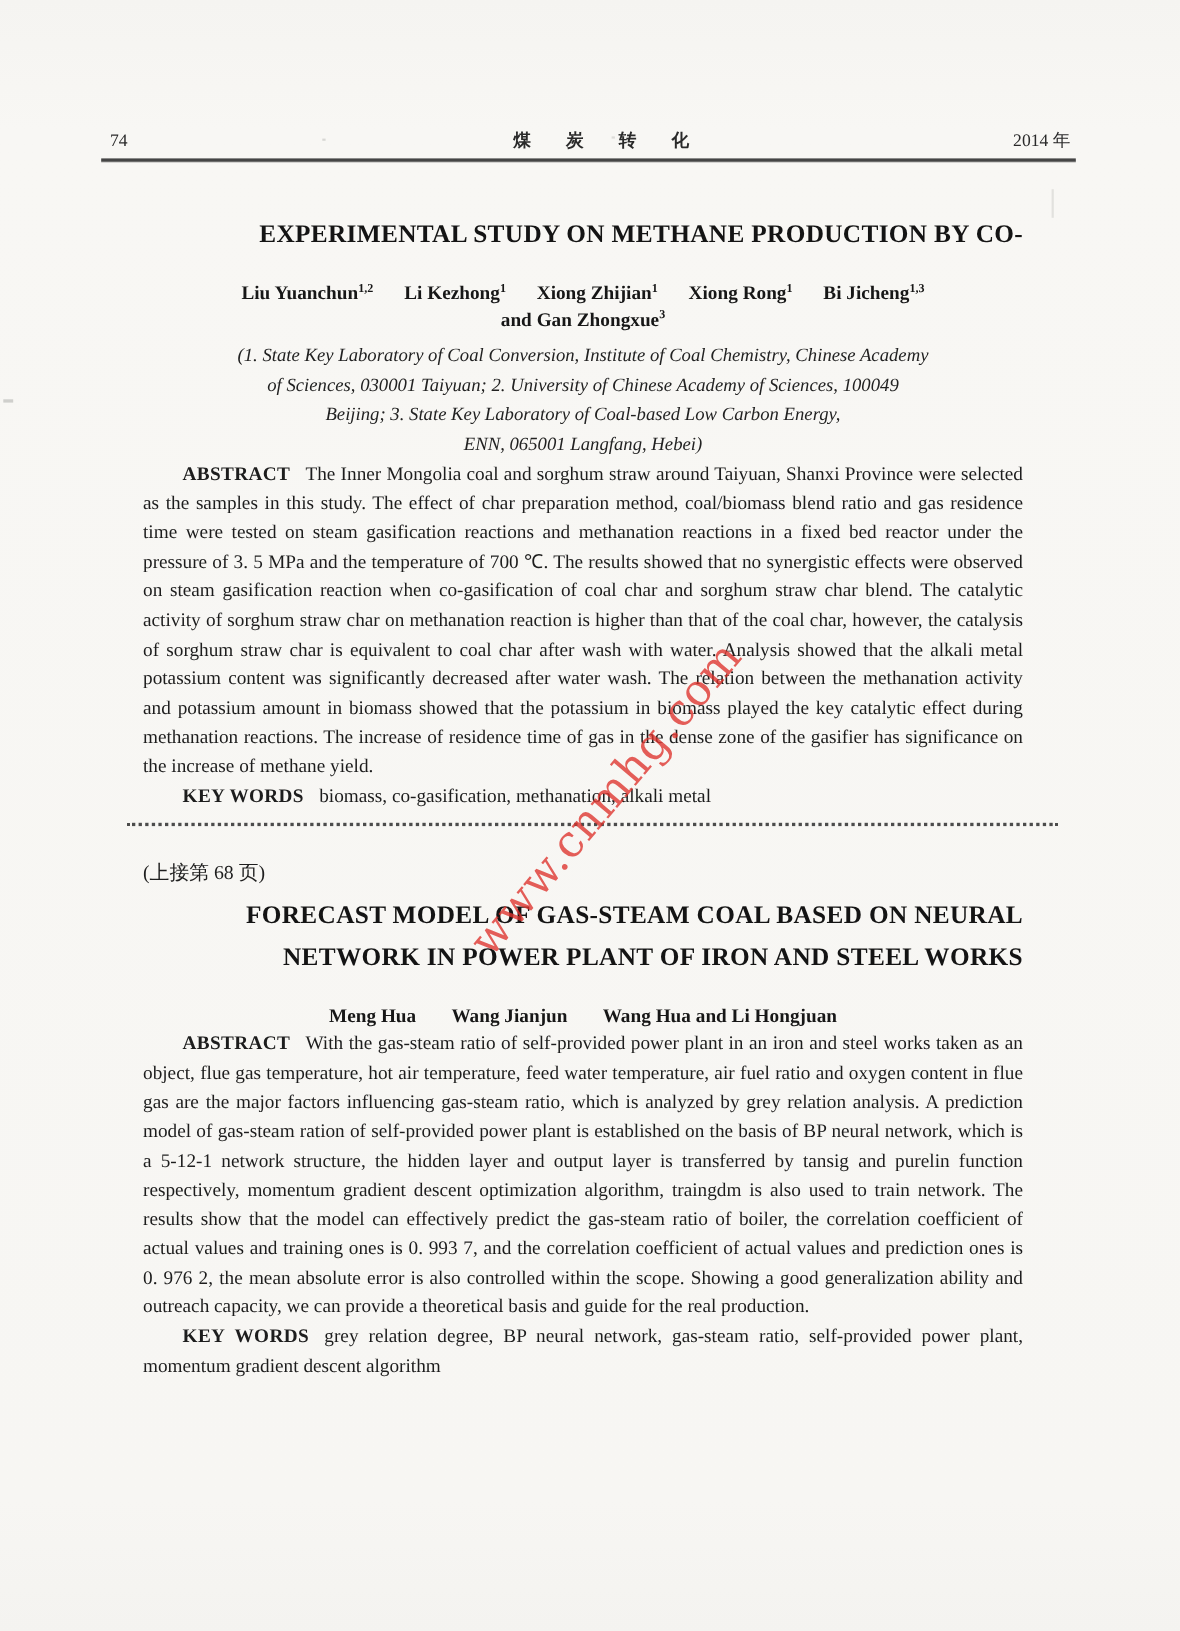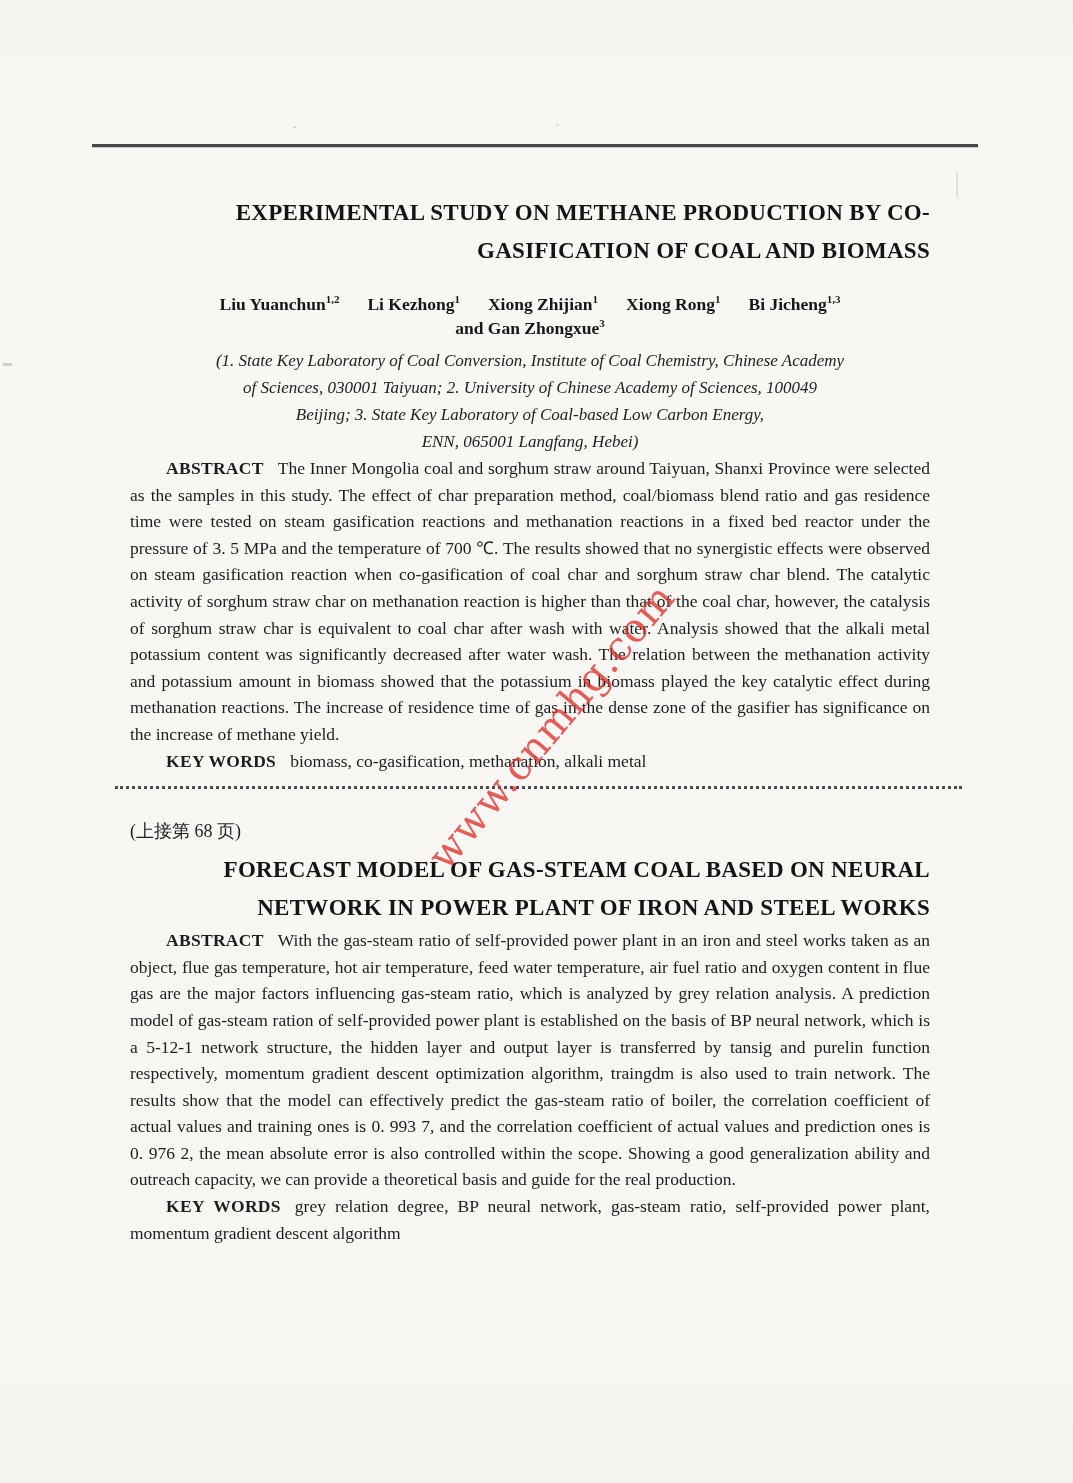--- a/index.html
+++ b/index.html
@@ -94,27 +94,31 @@
   .artifact.left-dash  { left:3px;  top:363px; width:9px;  height:3px; }
   .artifact.right-tick { left:956px; top:172px; width:2px; height:26px; background:#e2e1de; }
   .artifact.top-dot-a  { left:293px; top:126px; width:3px; height:2px; background:#d8d7d4; }
   .artifact.top-dot-b  { left:556px; top:124px; width:3px; height:2px; background:#dcdbd8; }
 </style>
 </head>
 <body>
 
 <div class="page">
 
+  <div class="running-header">
+    <span>74</span>
+    <span class="journal-title">煤 炭 转 化</span>
+    <span>2014 年</span>
+  </div>
   <div class="header-rule"></div>
 
   <div class="content">
 
     <div class="article-title first">
       <div>EXPERIMENTAL STUDY ON METHANE PRODUCTION BY CO-</div>
-      <div>GASIFICATION OF COAL AND BIOMASS</div>
     </div>
 
     <div class="authors-line">
       <span class="author"><span>Liu Yuanchun</span><sup>1,2</sup></span><span class="author"><span>Li Kezhong</span><sup>1</sup></span><span class="author"><span>Xiong Zhijian</span><sup>1</sup></span><span class="author"><span>Xiong Rong</span><sup>1</sup></span><span class="author"><span>Bi Jicheng</span><sup>1,3</sup></span><span class="author"><span>and Gan Zhongxue</span><sup>3</sup></span>
     </div>
 
     <div class="affiliation">
       <div>(1. State Key Laboratory of Coal Conversion, Institute of Coal Chemistry, Chinese Academy</div>
       <div>of Sciences, 030001 Taiyuan; 2. University of Chinese Academy of Sciences, 100049</div>
       <div>Beijing; 3. State Key Laboratory of Coal-based Low Carbon Energy,</div>
@@ -127,20 +131,23 @@
 
     <div class="section-divider"></div>
 
     <div class="continued-note">(上接第 68 页)</div>
 
     <div class="article-title second">
       <div>FORECAST MODEL OF GAS-STEAM COAL BASED ON NEURAL</div>
       <div>NETWORK IN POWER PLANT OF IRON AND STEEL WORKS</div>
     </div>
 
+    <div class="authors-line plain">
+      <span class="author">Meng Hua</span><span class="author">Wang Jianjun</span><span class="author">Wang Hua and Li Hongjuan</span>
+    </div>
 
 
     <p class="abstract-para"><span class="bold-label">ABSTRACT</span><span>With the gas-steam ratio of self-provided power plant in an iron and steel works taken as an object, flue gas temperature, hot air temperature, feed water temperature, air fuel ratio and oxygen content in flue gas are the major factors influencing gas-steam ratio, which is analyzed by grey relation analysis. A prediction model of gas-steam ration of self-provided power plant is established on the basis of BP neural network, which is a 5-12-1 network structure, the hidden layer and output layer is transferred by tansig and purelin function respectively, momentum gradient descent optimization algorithm, traingdm is also used to train network. The results show that the model can effectively predict the gas-steam ratio of boiler, the correlation coefficient of actual values and training ones is 0. 993 7, and the correlation coefficient of actual values and prediction ones is 0. 976 2, the mean absolute error is also controlled within the scope. Showing a good generalization ability and outreach capacity, we can provide a theoretical basis and guide for the real production.</span></p>
 
     <p class="kw-para"><span class="bold-label">KEY WORDS</span><span>grey relation degree, BP neural network, gas-steam ratio, self-provided power plant, momentum gradient descent algorithm</span></p>
 
   </div>
 
   <div class="watermark">www.cnmhg.com</div>
 

